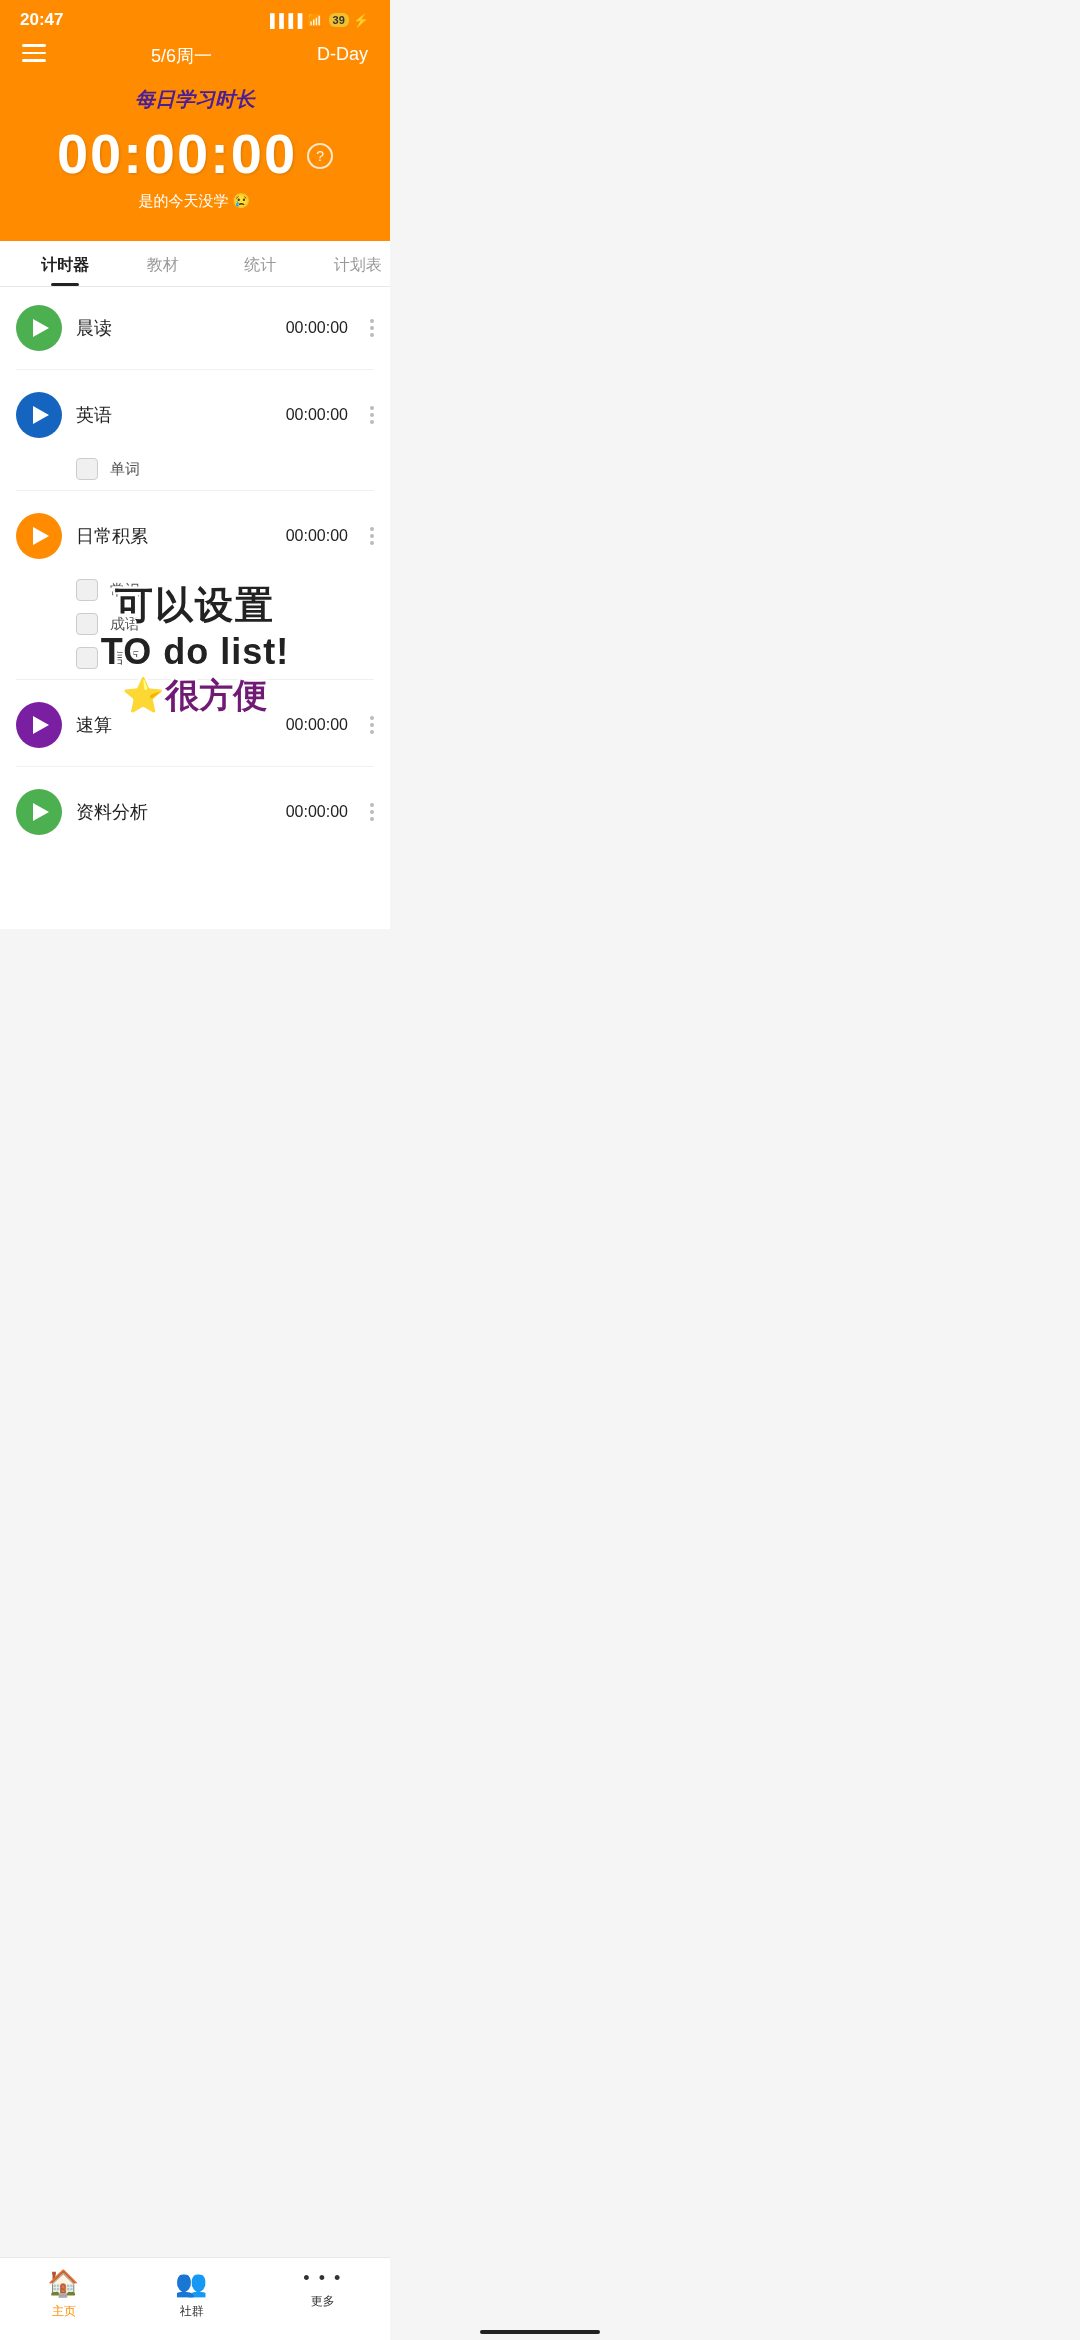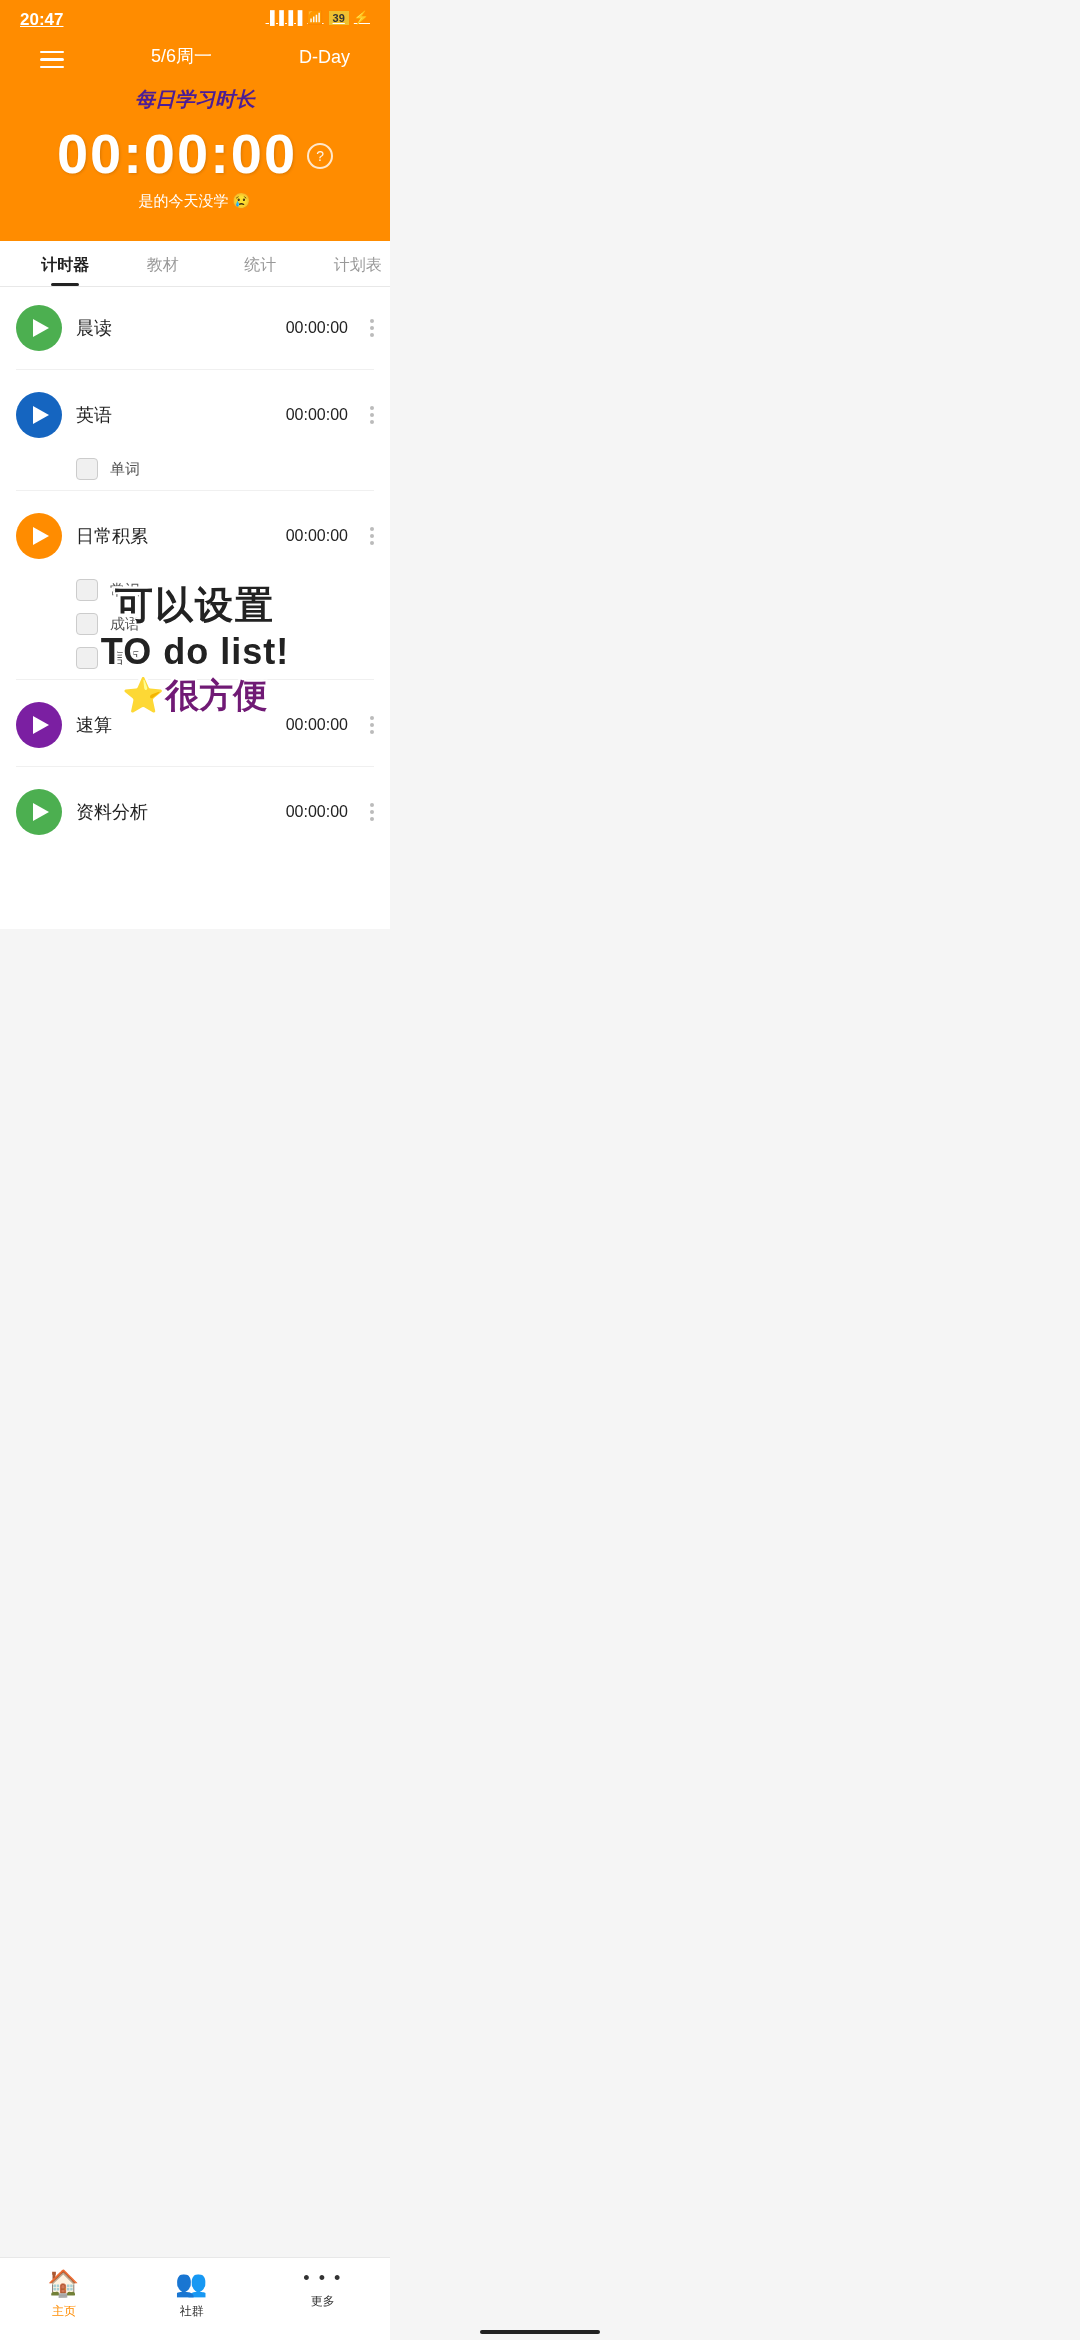--- a/index.html
+++ b/index.html
@@ -12,51 +12,50 @@
       background: #f5f5f5;
       overflow-x: hidden;
       position: relative;
     }
 
     
     .status-bar {
       background: #ff8c00;
       display: flex;
       justify-content: space-between;
-      align-items: flex-start;
+      align-items: center;
       padding: 10px 20px 6px;
       color: #fff;
-      text-decoration: underline;
     }
     .status-time {
       font-size: 17px;
       font-weight: 600;
     }
     .status-icons {
       display: flex;
       align-items: center;
       gap: 5px;
       font-size: 13px;
     }
     .battery-badge {
       background: #f0c030;
       color: #333;
-      border-radius: 0;
+      border-radius: 6px;
       padding: 1px 4px;
       font-size: 11px;
       font-weight: 700;
     }
 
     
     .header {
       background: #ff8c00;
       display: flex;
       justify-content: space-between;
-      align-items: flex-end;
-      padding: 8px 40px;
+      align-items: flex-start;
+      padding: 8px 22px;
       color: #fff;
     }
     .hamburger {
       display: flex;
       flex-direction: column;
       gap: 5px;
       cursor: pointer;
     }
     .hamburger span {
       display: block;

